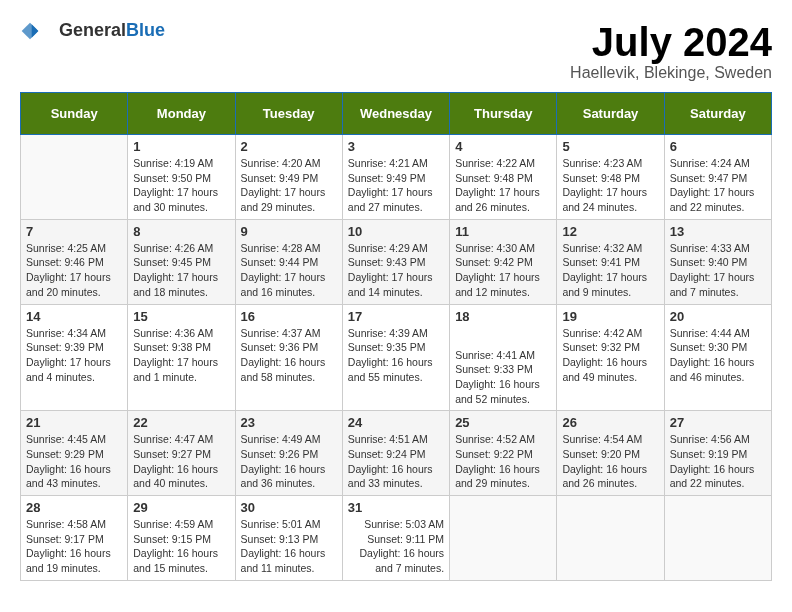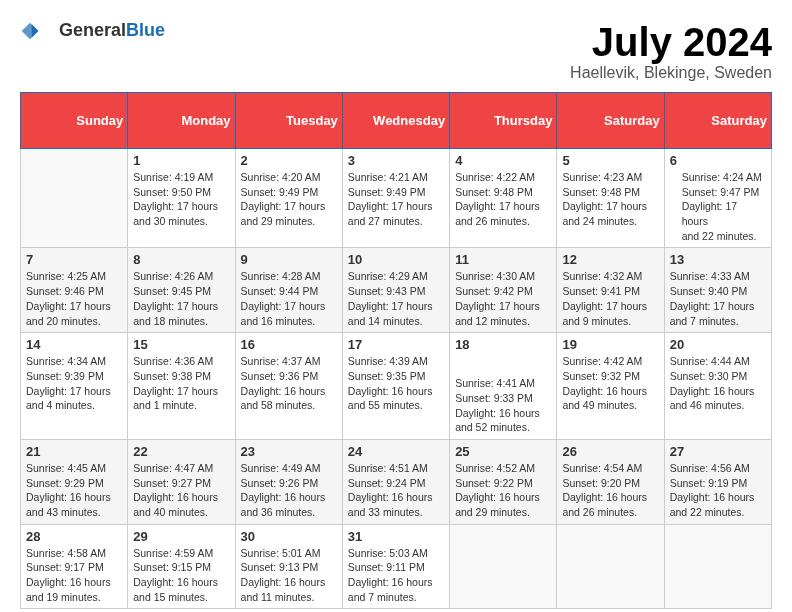--- a/index.html
+++ b/index.html
@@ -47,24 +47,24 @@
     .subtitle {
       font-size: 16px;
       color: #555;
     }
     .calendar {
       width: 100%;
       border-collapse: collapse;
       font-size: 11px;
     }
     .calendar thead tr th {
-      background-color: #ef4444;
+      background-color: #4d7c0f;
       color: #fff;
-      padding: 20px 4px;
-      text-align: right;
+      padding: 13px 4px;
+      text-align: center;
       font-size: 13px;
       font-weight: bold;
       border: 1px solid #1a6db5;
     }
     .calendar tbody tr td {
       border: 1px solid #ccc;
       vertical-align: top;
       padding: 4px 5px;
       width: 107px;
       min-height: 80px;
@@ -153,21 +153,21 @@
         </td>
         <td>
           <span class="day-number">5</span>
           <div class="day-info" style="white-space: pre-line;">Sunrise: 4:23 AM
 Sunset: 9:48 PM
 Daylight: 17 hours
 and 24 minutes.</div>
         </td>
         <td>
           <span class="day-number">6</span>
-          <div class="day-info" style="white-space: pre-line; margin-left: 12px;">Sunrise: 4:24 AM
+          <div class="day-info" style="white-space: pre-line;">Sunrise: 4:24 AM
 Sunset: 9:47 PM
 Daylight: 17 hours
 and 22 minutes.</div>
         </td>
       </tr>
       <tr>
         <td>
           <span class="day-number">7</span>
           <div class="day-info" style="white-space: pre-line;">Sunrise: 4:25 AM
 Sunset: 9:46 PM
@@ -336,21 +336,21 @@
         </td>
         <td>
           <span class="day-number">30</span>
           <div class="day-info" style="white-space: pre-line;">Sunrise: 5:01 AM
 Sunset: 9:13 PM
 Daylight: 16 hours
 and 11 minutes.</div>
         </td>
         <td>
           <span class="day-number">31</span>
-          <div class="day-info" style="white-space: pre-line;">Sunrise: 5:03 AM
+          <div class="day-info" style="white-space: pre-line; text-align: right;">Sunrise: 5:03 AM
 Sunset: 9:11 PM
 Daylight: 16 hours
 and 7 minutes.</div>
         </td>
         <td class="empty-cell"></td>
         <td class="empty-cell"></td>
         <td class="empty-cell"></td>
       </tr>
     </tbody>
 </table>

